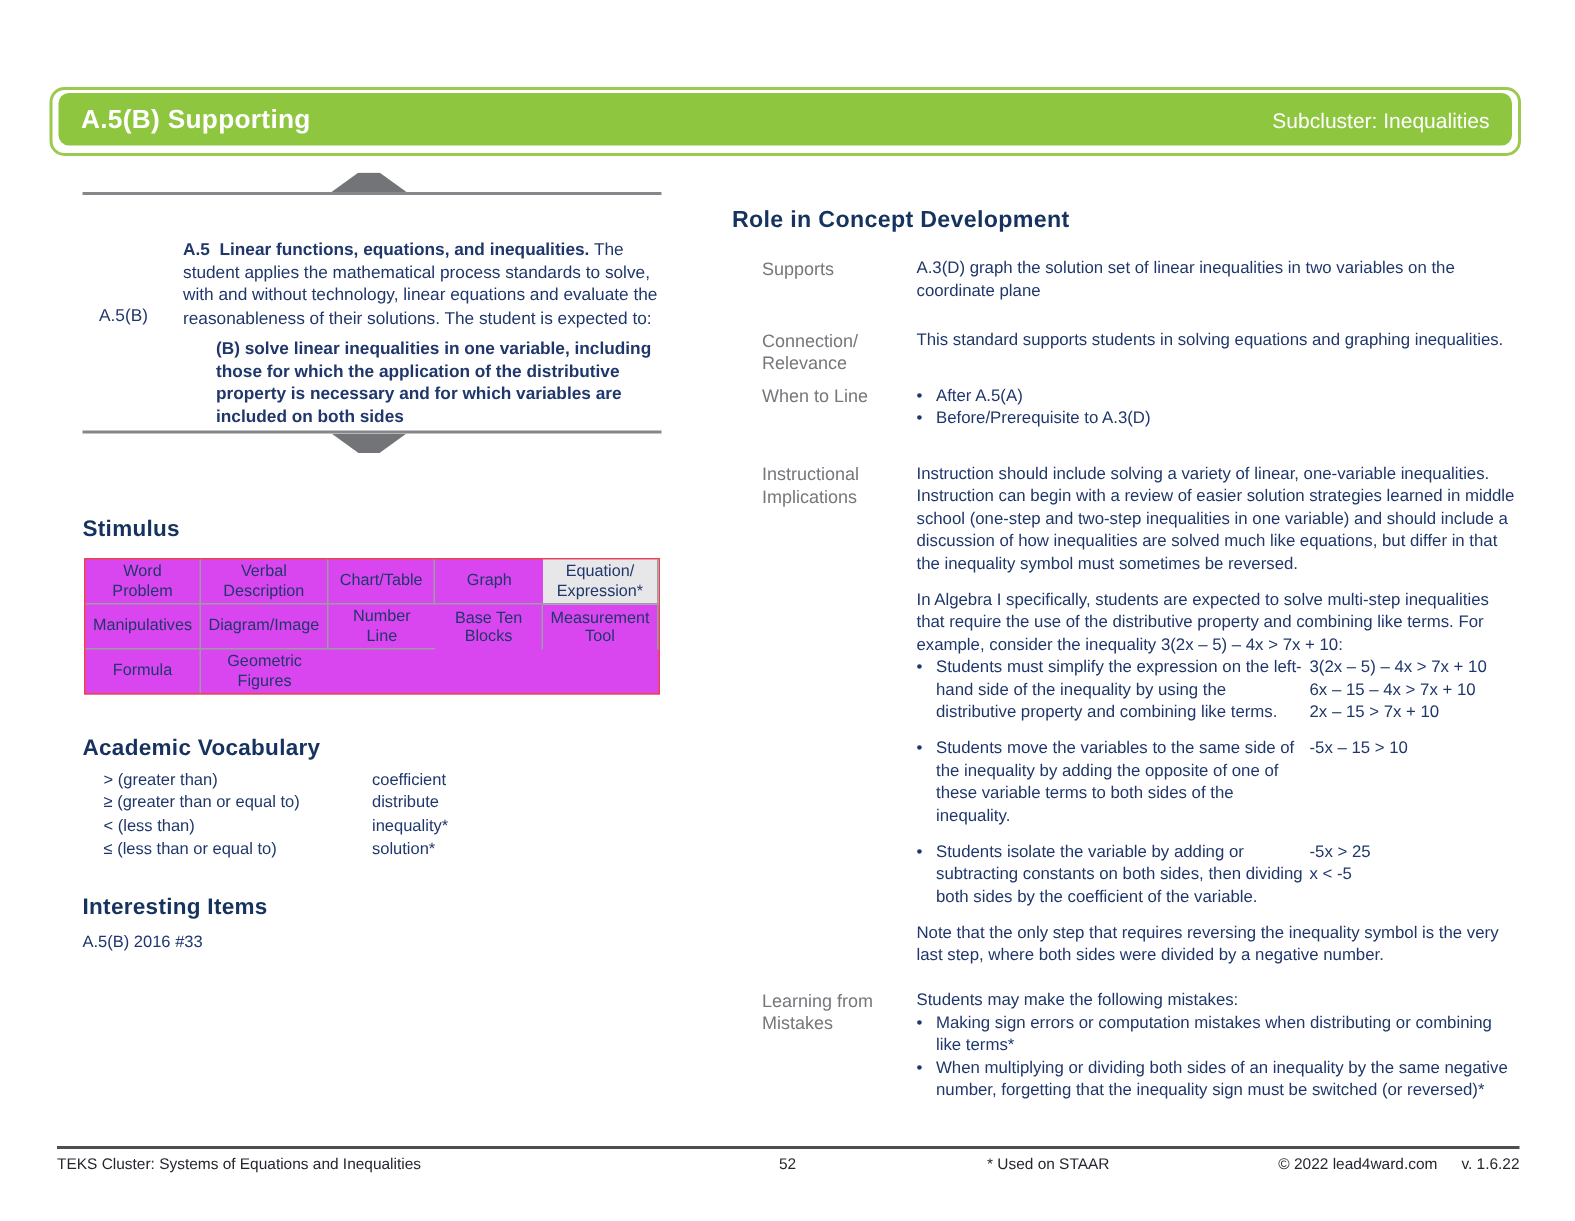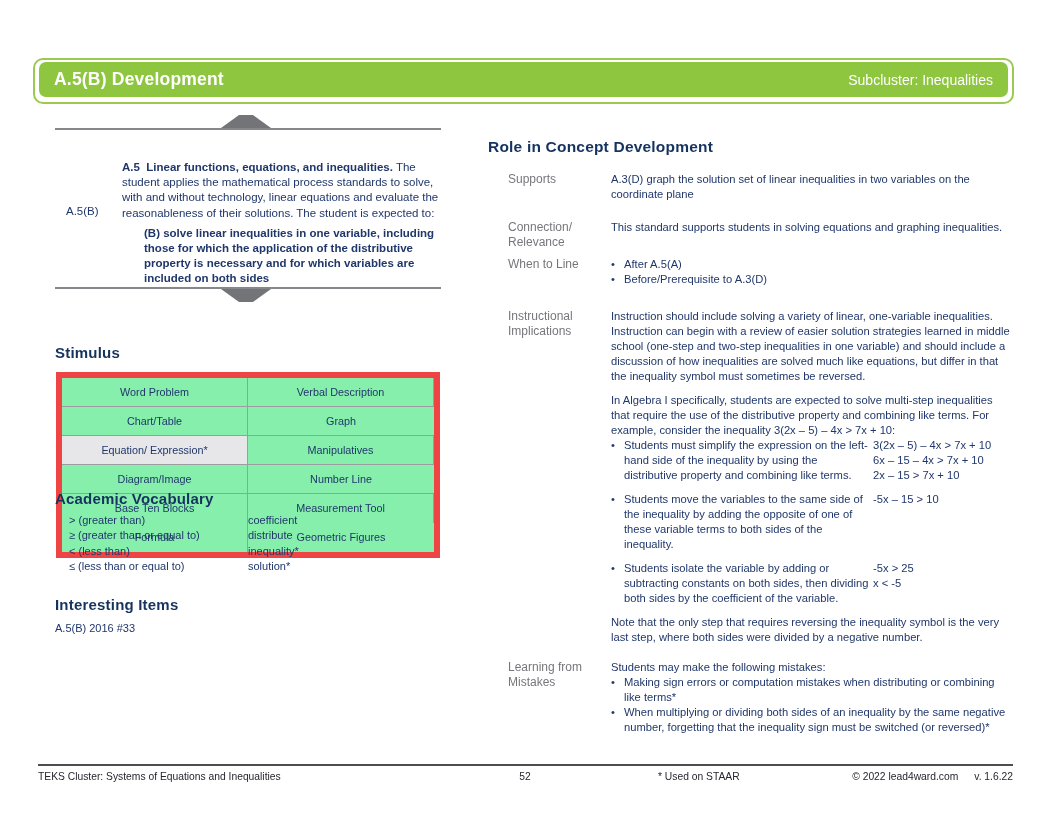--- a/index.html
+++ b/index.html
@@ -33,22 +33,22 @@
               font-size:11.5px; line-height:15.2px; }
   .std-text .b { font-weight:bold; }
   .std-expect { font-weight:bold; margin:5px 0 0 22px; width:300px; }
   h2.sec {
     position:absolute; left:55px; font-size:15px; font-weight:bold; color:#15335E;
     letter-spacing:.2px;
   }
   .h-stim  { top:344px; } .h-vocab { top:490px; } .h-items { top:596px; }
   .stim-table {
     position:absolute; left:56px; top:372px; width:384px;
-    border:6px solid #ef4444; display:grid; grid-template-columns:1fr 1fr;
-    background:#86efac;
+    border:1px solid #ef4444; display:grid; grid-template-columns:1fr 1fr 1fr 1fr 1fr;
+    background:#d946ef;
   }
   .stim-cell {
     min-height:29px; display:flex; align-items:center; justify-content:center;
     text-align:center; font-size:10.8px; line-height:12.5px; padding:2px 5px;
     border-right:1px solid #9B9DA0; border-bottom:1px solid #9B9DA0;
   }
   .stim-cell:nth-child(4n) { border-right:none; }
   .stim-cell:nth-child(n+9) { border-bottom:none; }
   .stim-cell.hl { background:#E7E7E9; }
   .vocab-sym  { position:absolute; left:69px; top:513px; font-size:11px; line-height:15.3px; }
@@ -82,21 +82,21 @@
   .foot-right span { display:inline-block; }
   .foot-ver { margin-left:16px; }
 </style>
 </head>
 <body>
 
 <div class="page">
 
   <div class="header-outline"></div>
   <div class="header-bar">
-    <span class="header-title">A.5(B) Development</span>
+    <span class="header-title">A.5(B) Supporting</span>
     <span class="header-sub">Subcluster: Inequalities</span>
   </div>
 
   <div class="rule rule1"></div>
   <div class="tri tri-up"></div>
 
   <div class="std-code">A.5(B)</div>
   <div class="std-text">
     <div><span class="b">A.5&nbsp; Linear functions, equations, and inequalities.</span><span> The student applies the mathematical process standards to solve, with and without technology, linear equations and evaluate the reasonableness of their solutions. The student is expected to:</span></div>
     <div class="std-expect">(B) solve linear inequalities in one variable, including those for which the application of the distributive property is necessary and for which variables are included on both sides</div>

